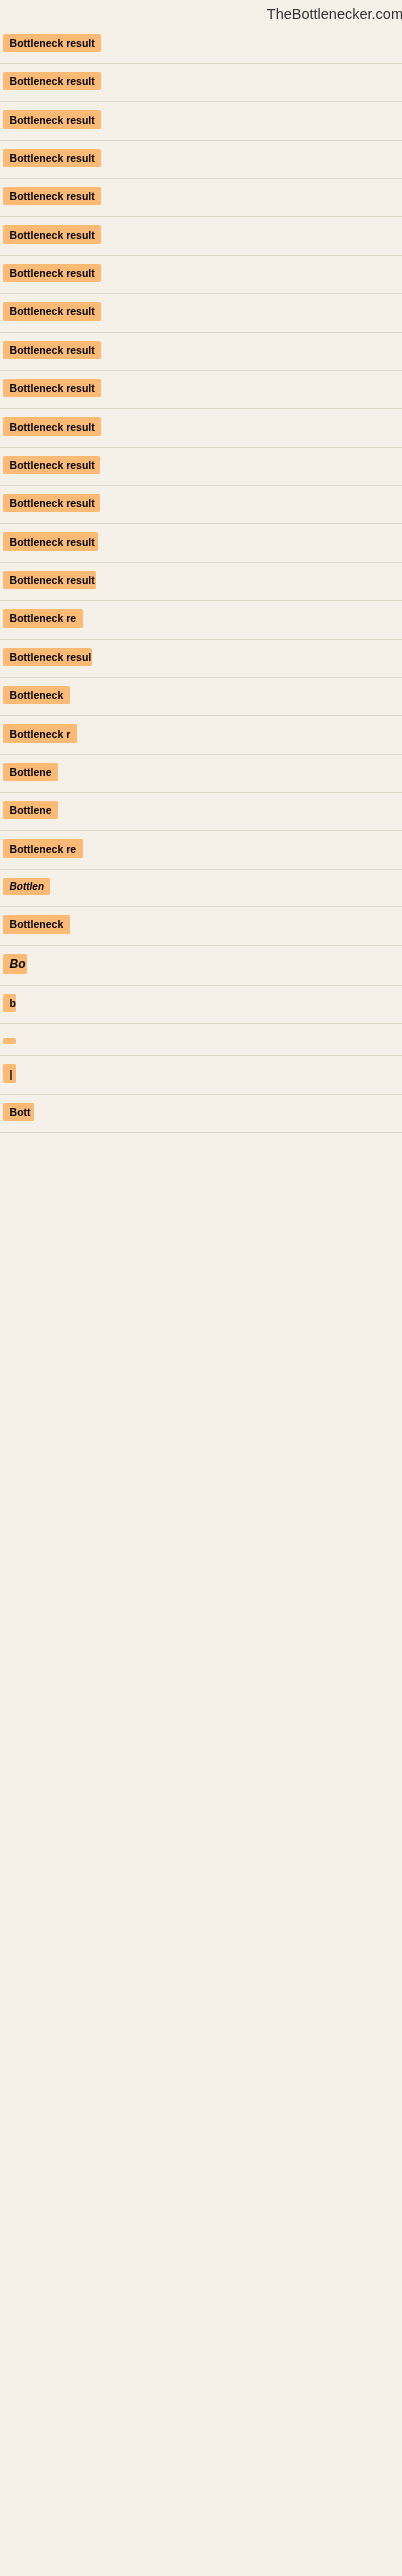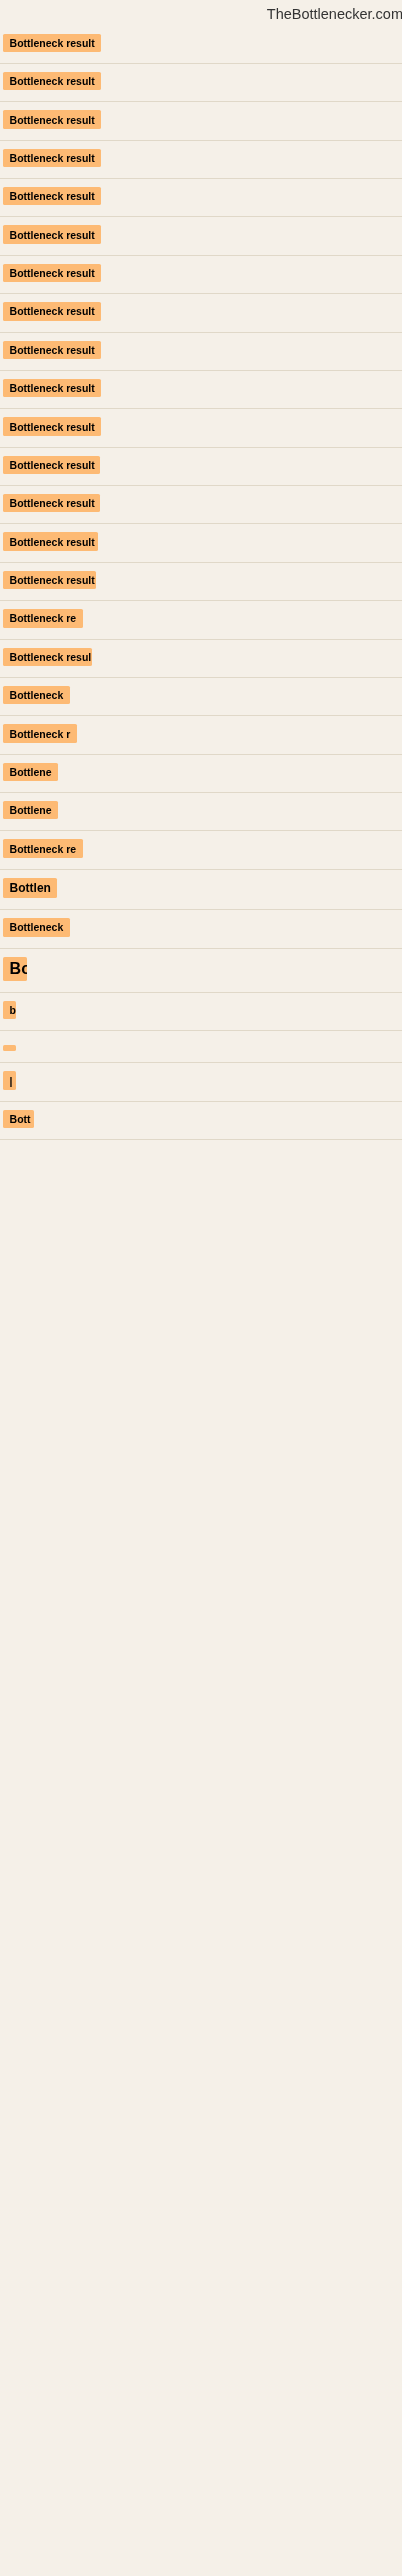--- a/index.html
+++ b/index.html
@@ -71,22 +71,22 @@
       <div class="row"><span class="bottleneck-tag" style="max-width: 97px; font-size: 10.5px;">Bottleneck result</span></div>
       <div class="row"><span class="bottleneck-tag" style="max-width: 95px; font-size: 10.5px;">Bottleneck result</span></div>
       <div class="row"><span class="bottleneck-tag" style="max-width: 93px; font-size: 10.5px;">Bottleneck result</span></div>
       <div class="row"><span class="bottleneck-tag" style="max-width: 81px; font-size: 10.5px;">Bottleneck re</span></div>
       <div class="row"><span class="bottleneck-tag" style="max-width: 89px; font-size: 10.5px; text-align: center;">Bottleneck resul</span></div>
       <div class="row"><span class="bottleneck-tag" style="max-width: 68px; font-size: 10.5px;">Bottleneck</span></div>
       <div class="row"><span class="bottleneck-tag" style="max-width: 74px; font-size: 10.5px;">Bottleneck r</span></div>
       <div class="row"><span class="bottleneck-tag" style="max-width: 60px; font-size: 10.5px;">Bottlene</span></div>
       <div class="row"><span class="bottleneck-tag" style="max-width: 63px; font-size: 10.5px;">Bottlene</span></div>
       <div class="row"><span class="bottleneck-tag" style="max-width: 81px; font-size: 10.5px;">Bottleneck re</span></div>
-      <div class="row"><span class="bottleneck-tag" style="max-width: 55px; font-size: 12px;">Bottlen</span></div>
+      <div class="row"><span class="bottleneck-tag" style="max-width: 55px; font-size: 10px; font-style: italic;">Bottlen</span></div>
       <div class="row"><span class="bottleneck-tag" style="max-width: 68px; font-size: 10.5px;">Bottleneck</span></div>
-      <div class="row"><span class="bottleneck-tag" style="max-width: 24px; font-size: 16px;">Bo</span></div>
+      <div class="row"><span class="bottleneck-tag" style="max-width: 24px; font-size: 12px; font-style: italic;">Bo</span></div>
       <div class="row"><span class="bottleneck-tag" style="max-width: 13px; font-size: 10.5px;">b</span></div>
       <div class="row"><span class="bottleneck-tag" style="max-width: 6.4px; font-size: 10.5px;"></span></div>
       <div class="row"><span class="bottleneck-tag" style="max-width: 8px; font-size: 10.5px;">|</span></div>
       <div class="row"><span class="bottleneck-tag" style="max-width: 31px; font-size: 10.5px;">Bott</span></div>
     </div>
 </div>
 
 
 </body></html>

